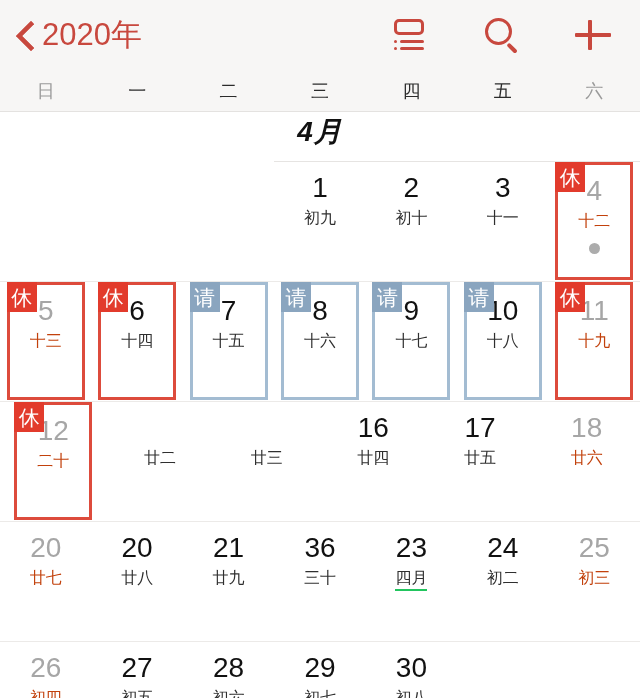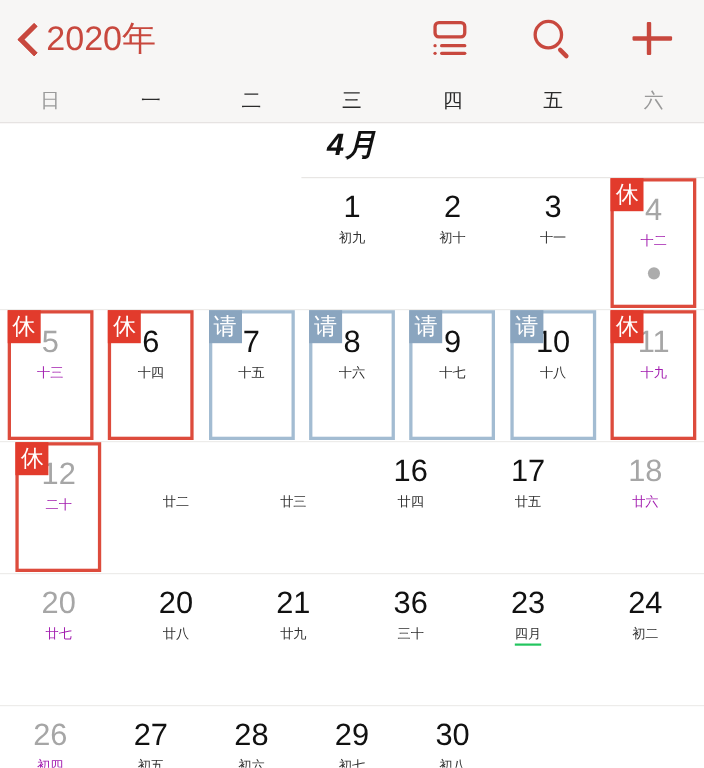--- a/index.html
+++ b/index.html
@@ -258,25 +258,25 @@
     font-weight: 400;
   }
   .daynum.dim { color: #a6a6a6; }
 
   .lunar {
     position: absolute;
     left: 0;
     right: 0;
     top: 48px;
     text-align: center;
-    font-size: 12px;
+    font-size: 16px;
     line-height: 1;
     color: #2f2f2f;
   }
-  .lunar.dim { color: #a21caf; }
+  .lunar.dim { color: #c2410c; }
   .lunar .ul {
     display: inline-block;
     border-bottom: 2px solid #22c55e;
     padding-bottom: 3px;
   }
 
   .dot {
     position: absolute;
     left: 50%;
     margin-left: -5px;
@@ -501,20 +501,26 @@
             <div class="daynum">23</div>
             <div class="lunar"><span class="ul">四月</span></div>
           </div>
         </div>
         <div class="cell">
           <div class="cell-inner">
             <div class="daynum">24</div>
             <div class="lunar">初二</div>
           </div>
         </div>
+        <div class="cell">
+          <div class="cell-inner">
+            <div class="daynum dim">25</div>
+            <div class="lunar dim">初三</div>
+          </div>
+        </div>
       </div>
       <div class="week last">
         <div class="cell">
           <div class="cell-inner">
             <div class="daynum dim">26</div>
             <div class="lunar dim">初四</div>
           </div>
         </div>
         <div class="cell">
           <div class="cell-inner">

